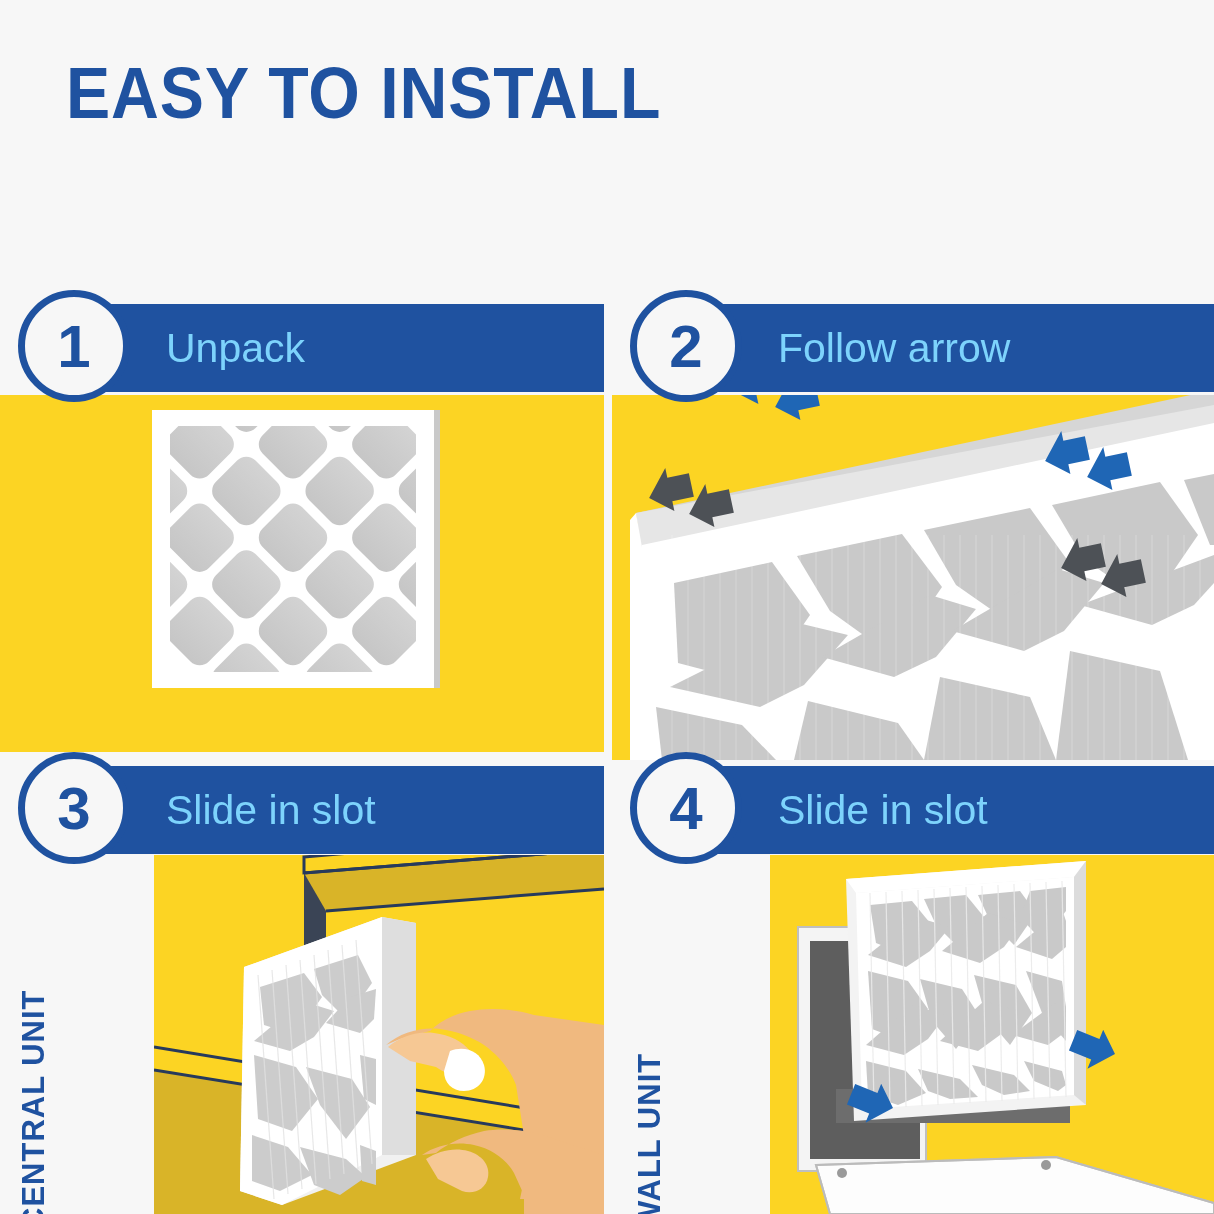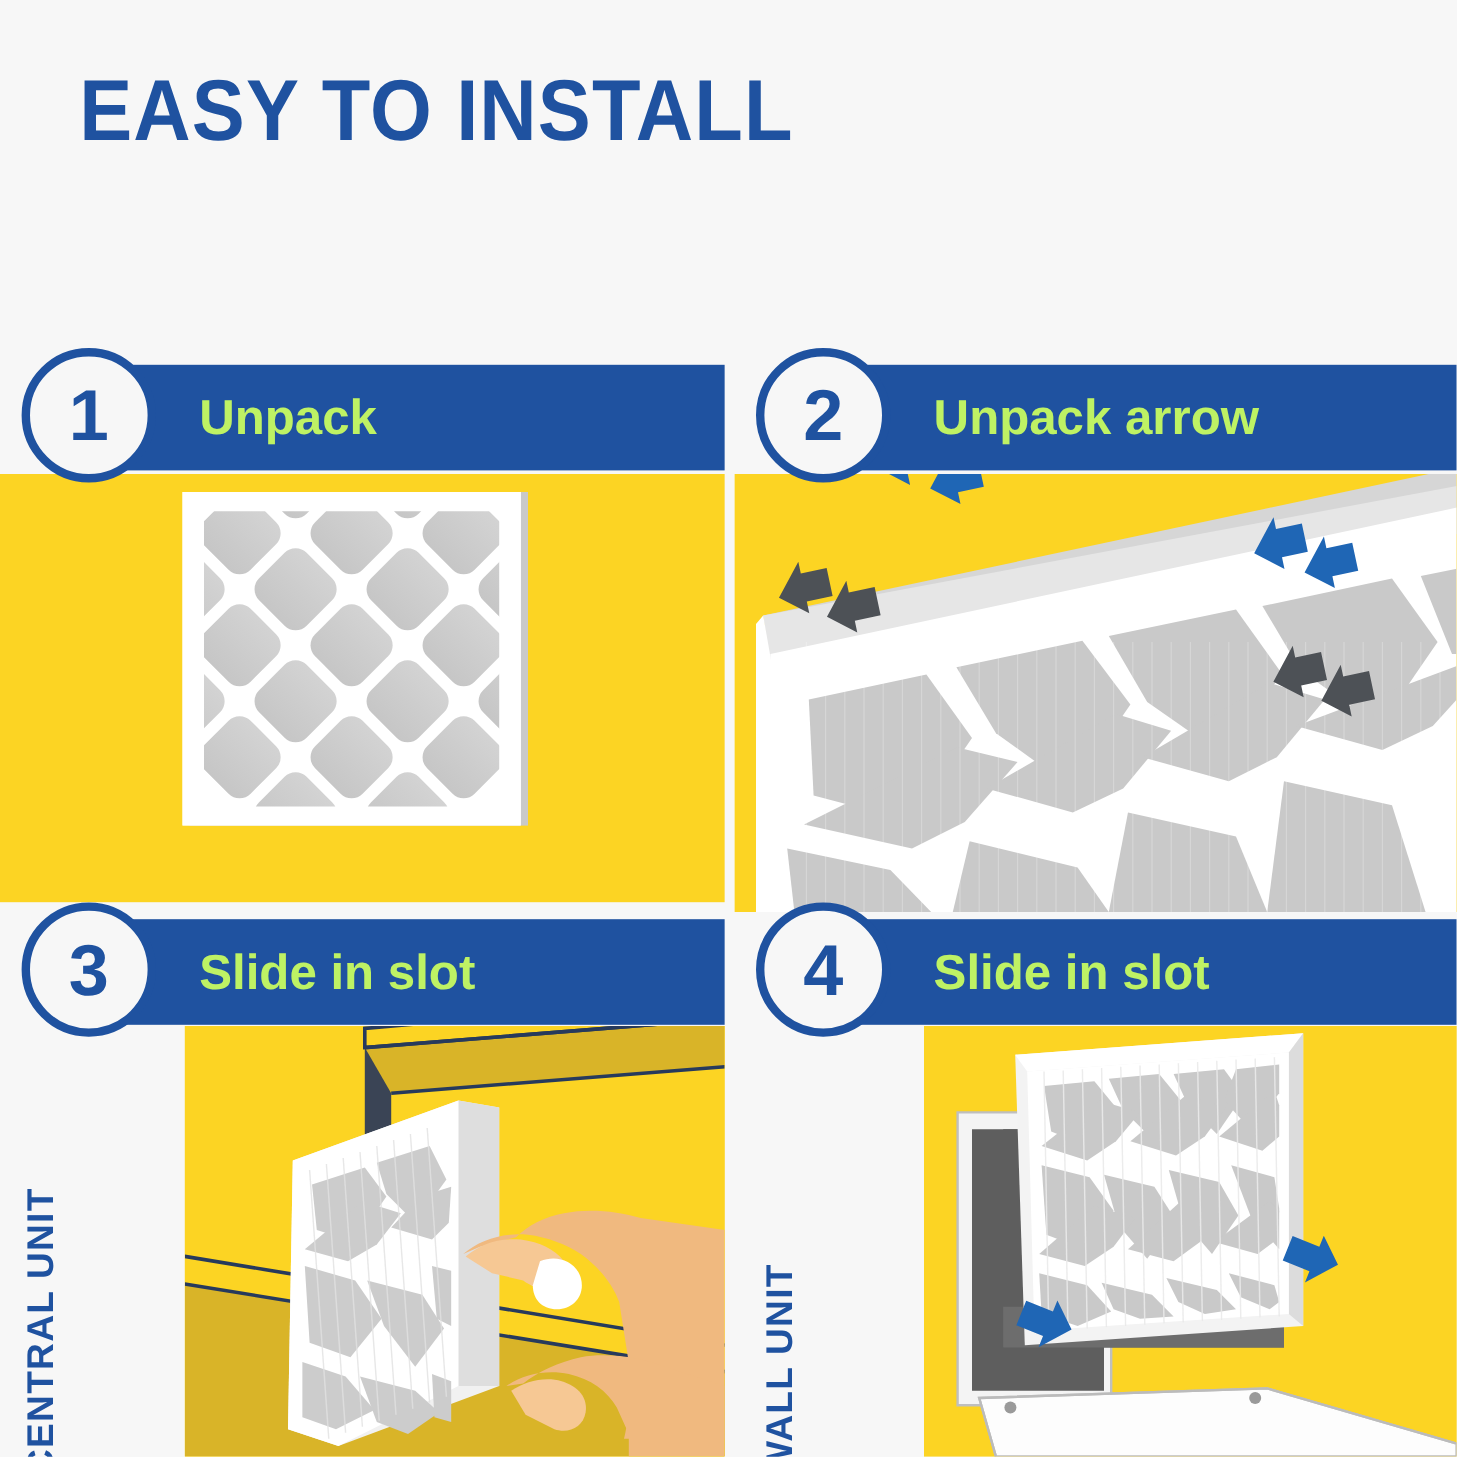--- a/index.html
+++ b/index.html
@@ -28,23 +28,23 @@
   .panel{ position:absolute; overflow:hidden; }
   .panel-art{ position:absolute; overflow:hidden; background:#fcd423; }
 
   
   .banner{
     position:absolute;
     background:#1f52a0;
     display:flex; align-items:center;
   }
   .banner-label{
-    color:#bef264;
+    color:#7dd3fc;
     font-size:41px;
-    font-weight:bold;
+    font-weight:normal;
     white-space:nowrap;
   }
   
   .badge{
     position:absolute;
     border-radius:50%;
     background:#f7f7f7;
     border:7px solid #1f52a0;
     display:flex; align-items:center; justify-content:center;
     color:#1f52a0;
@@ -280,21 +280,21 @@
           <g transform="translate(6,38) rotate(-12)">
             <polygon points="0,44 22,18 22,28 44,28 44,52 22,52 22,62"></polygon>
           </g>
           <g transform="translate(48,54) rotate(-12)">
             <polygon points="0,44 22,18 22,28 44,28 44,52 22,52 22,62"></polygon>
           </g>
         </g>
       </svg>
     </div>
     <div class="banner" id="p2-banner">
-      <span class="banner-label">Unpack arrow</span>
+      <span class="banner-label">Follow arrow</span>
     </div>
   </div>
   <div class="badge" id="badge2">
     <span>2</span>
   </div>
 
   <div class="panel" id="panel3">
     <div class="panel-art" id="p3-art">
       <svg width="450" height="359" viewBox="0 0 450 359">
         <rect x="0" y="0" width="450" height="359" fill="#fcd423"></rect>

